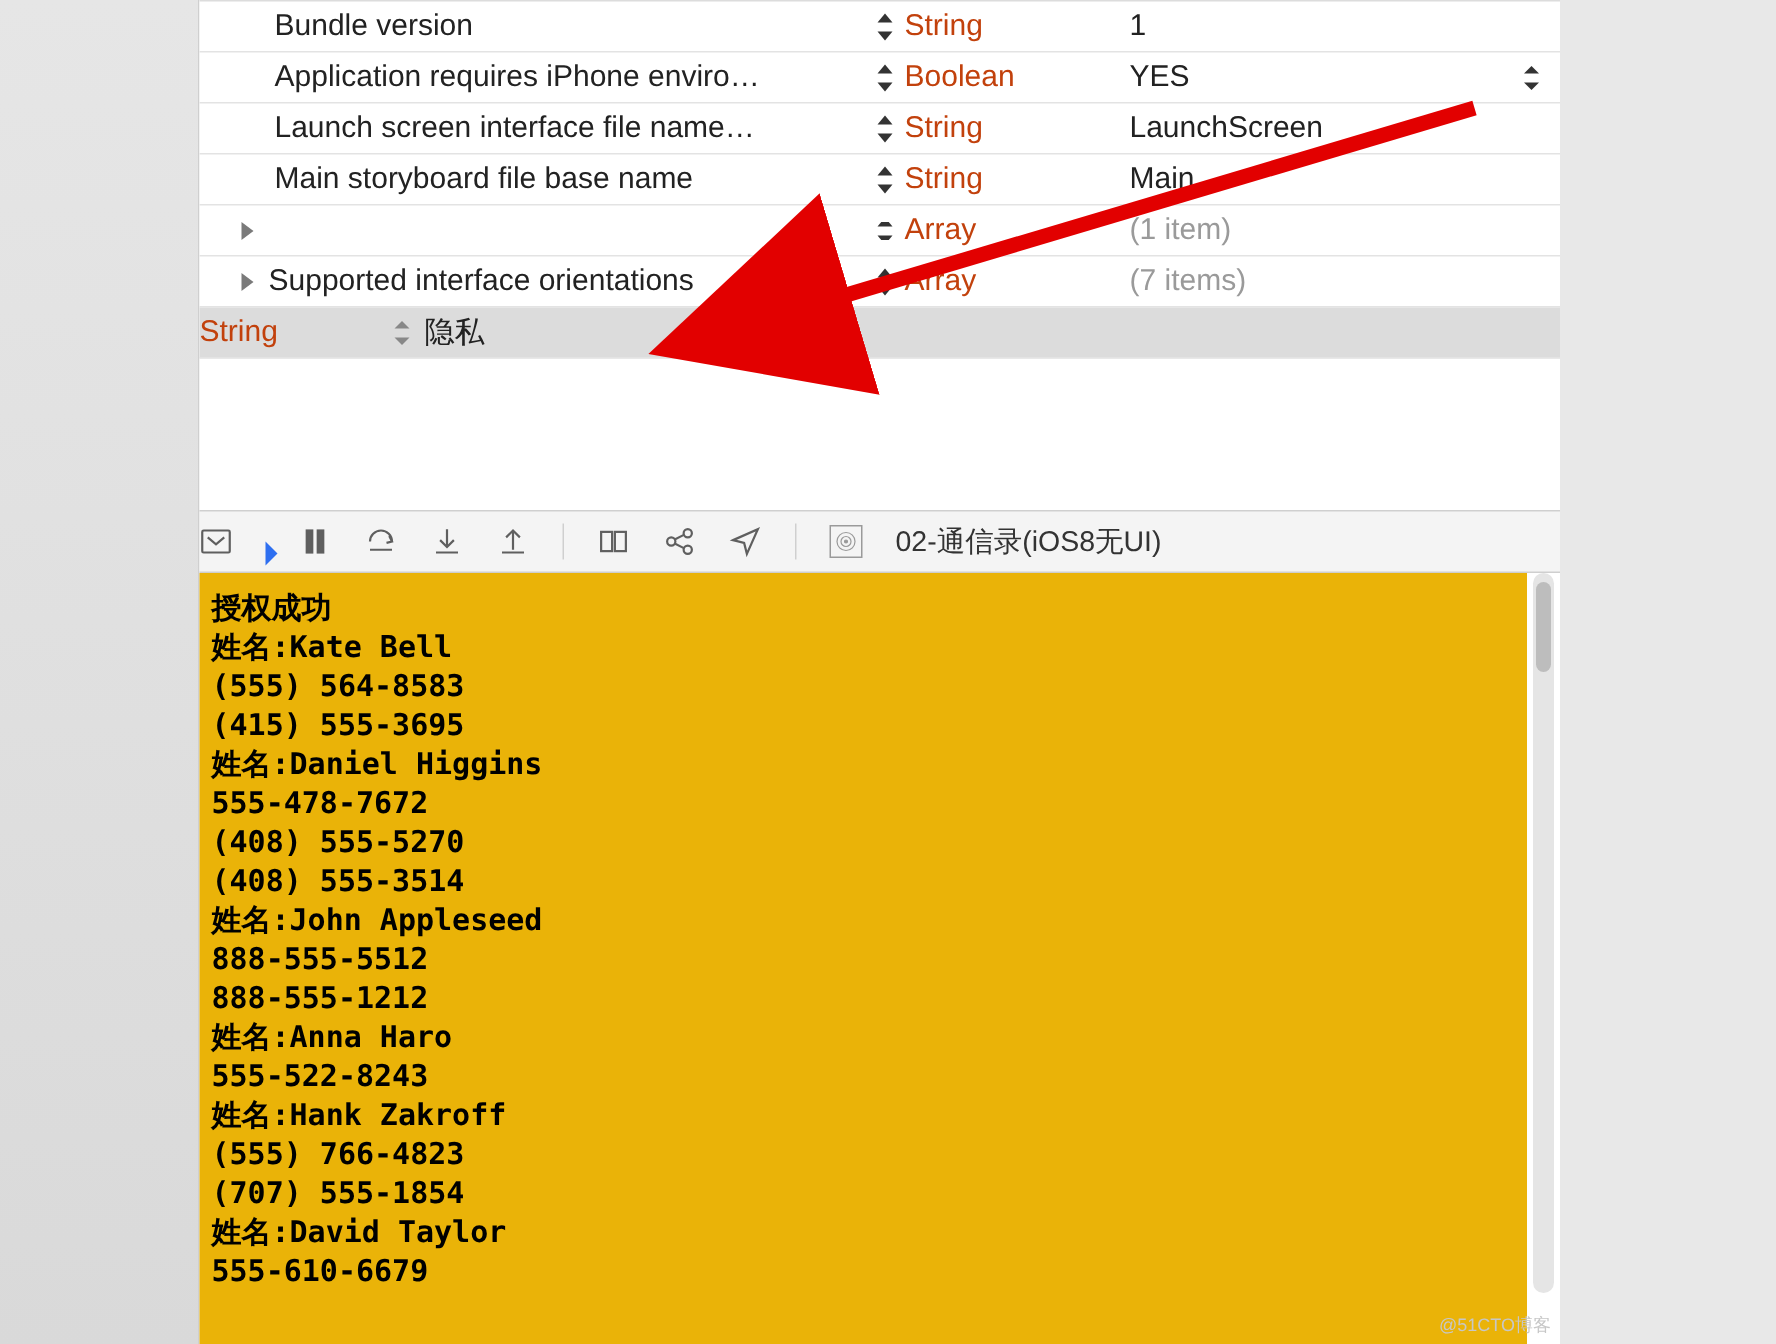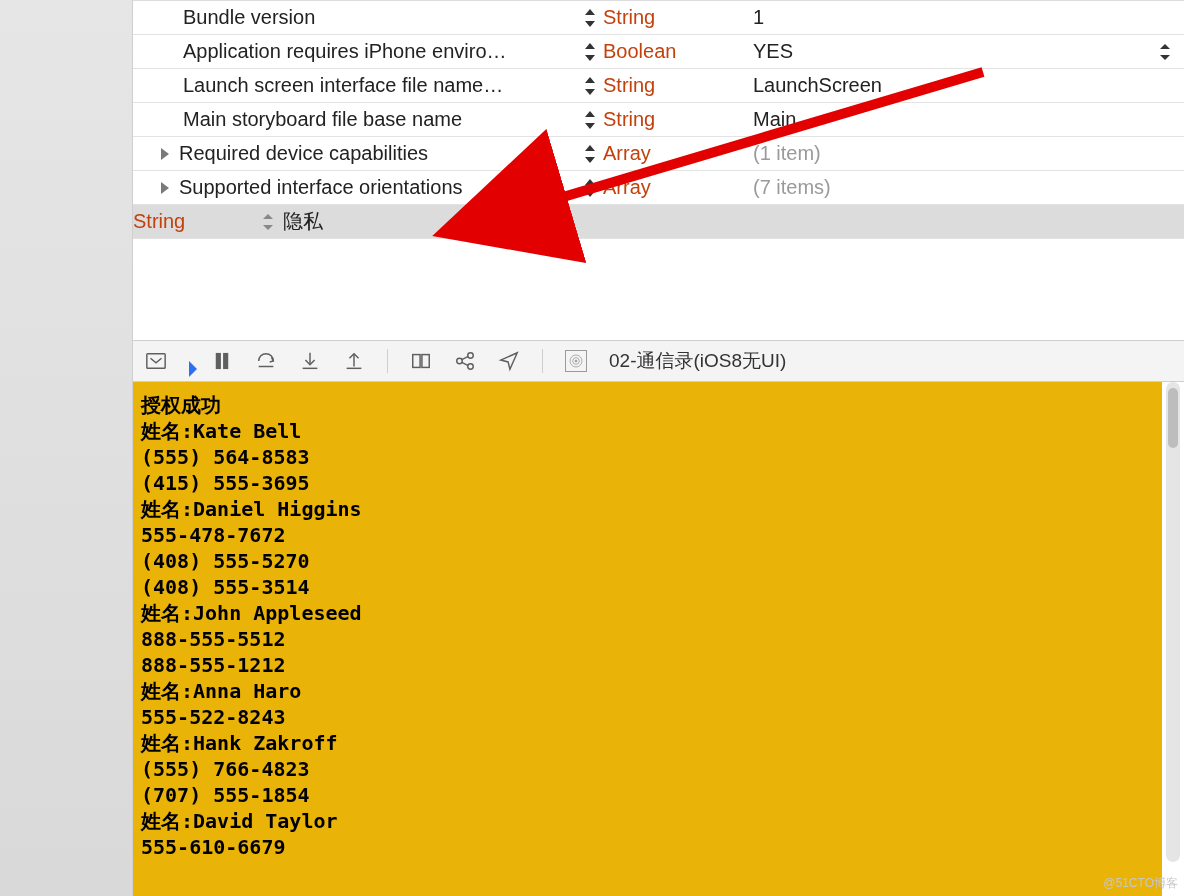--- a/index.html
+++ b/index.html
@@ -1,17 +1,17 @@
 <!DOCTYPE html>
 <html><head>
 <meta charset="utf-8">
 <style>
   * { box-sizing: border-box; margin: 0; padding: 0; }
   html, body { width: 1184px; height: 896px; overflow: hidden; font-family: -apple-system, "Helvetica Neue", Arial, sans-serif; background: #e8e8e8; }
-  .frame { position: absolute; left: 0; top: 0; width: 1184px; height: 896px; background: #fff; }
+  .frame { position: absolute; left: 0; top: 0; width: 1040px; height: 896px; background: #fff; }
   .left-gutter { position: absolute; left: 0; top: 0; width: 133px; height: 896px; background: linear-gradient(180deg,#e6e6e6,#d9d9d9); border-right: 1px solid #cfcfcf; }
   
   .plist { position: absolute; left: 133px; top: 0; right: 0; height: 340px; background: #fff; border-top: 1px solid #dcdcdc; }
   .plist-row { display: flex; align-items: center; height: 34px; border-bottom: 1px solid #e3e3e3; font-size: 20px; color: #222; }
   .plist-row.selected { background: #dcdcdc; }
   .cell-key   { flex: 0 0 470px; display: flex; align-items: center; padding-left: 50px; position: relative; white-space: nowrap; overflow: hidden; text-overflow: ellipsis; }
   .cell-type  { flex: 0 0 150px; color: #c2410c; position: relative; }
   .cell-value { flex: 1 1 auto; color: #222; padding-right: 40px; position: relative; }
   .cell-value .muted { color: #9a9a9a; }
   .expander { display:inline-block; width:0; height:0; border-top:6px solid transparent; border-bottom:6px solid transparent; border-left:8px solid #7a7a7a; margin-right:10px; margin-left:-22px; }
@@ -22,21 +22,21 @@
   .stepper { position:absolute; right:8px; top:50%; transform:translateY(-50%); width:14px; height:20px; }
   .stepper::before, .stepper::after { content:""; position:absolute; left:2px; width:0; height:0; border-left:5px solid transparent; border-right:5px solid transparent; }
   .stepper::before { top:2px; border-bottom:5px solid #888; }
   .stepper::after  { bottom:2px; border-top:5px solid #888; }
   .val-stepper { position:absolute; right:12px; top:50%; transform:translateY(-50%); width:14px; height:20px; }
   .val-stepper::before, .val-stepper::after { content:""; position:absolute; left:2px; width:0; height:0; border-left:5px solid transparent; border-right:5px solid transparent; }
   .val-stepper::before { top:2px; border-bottom:5px solid #333; }
   .val-stepper::after  { bottom:2px; border-top:5px solid #333; }
 
   
-  .debug-bar { position:absolute; left:133px; right:0; top:340px; height:42px; background:#f4f4f4; border-top:1px solid #cfcfcf; border-bottom:1px solid #cfcfcf; display:flex; align-items:center; padding:0 12px; gap:22px; }
+  .debug-bar { position:absolute; left:133px; right:0; top:340px; height:42px; background:#f4f4f4; border-top:1px solid #cfcfcf; border-bottom:1px solid #cfcfcf; display:flex; align-items:center; padding:0 0; gap:22px; }
   .tb-icon { width:22px; height:22px; display:flex; align-items:center; justify-content:center; color:#5f5f5f; }
   .tb-icon svg { width:22px; height:22px; stroke:#5f5f5f; fill:none; stroke-width:1.6; }
   .tb-sep { width:1px; height:24px; background:#cfcfcf; }
   .bp-tag { width:24px; height:16px; background:#2e6ff0; position:relative; }
   .bp-tag::after { content:""; position:absolute; right:-8px; top:0; width:0; height:0; border-top:8px solid transparent; border-bottom:8px solid transparent; border-left:8px solid #2e6ff0; }
   .target-box { width:22px; height:22px; border:1px solid #9a9a9a; display:flex; align-items:center; justify-content:center; }
   .target-box svg { width:16px; height:16px; stroke:#9a9a9a; fill:none; stroke-width:1.2; }
   .target-label { font-size:19px; color:#333; }
 
   
@@ -85,21 +85,20 @@
         <div class="cell-key">
           <span>Main storyboard file base name</span>
           <span class="sort-arrows"></span>
         </div>
         <div class="cell-type"><span>String</span></div>
         <div class="cell-value"><span>Main</span></div>
       </div>
       <div class="plist-row">
         <div class="cell-key">
           <span class="expander"></span>
-          <span>Required device capabilities</span>
           <span class="sort-arrows"></span>
         </div>
         <div class="cell-type"><span>Array</span></div>
         <div class="cell-value"><span class="muted">(1 item)</span></div>
       </div>
       <div class="plist-row">
         <div class="cell-key">
           <span class="expander"></span>
           <span>Supported interface orientations</span>
           <span class="sort-arrows"></span>

